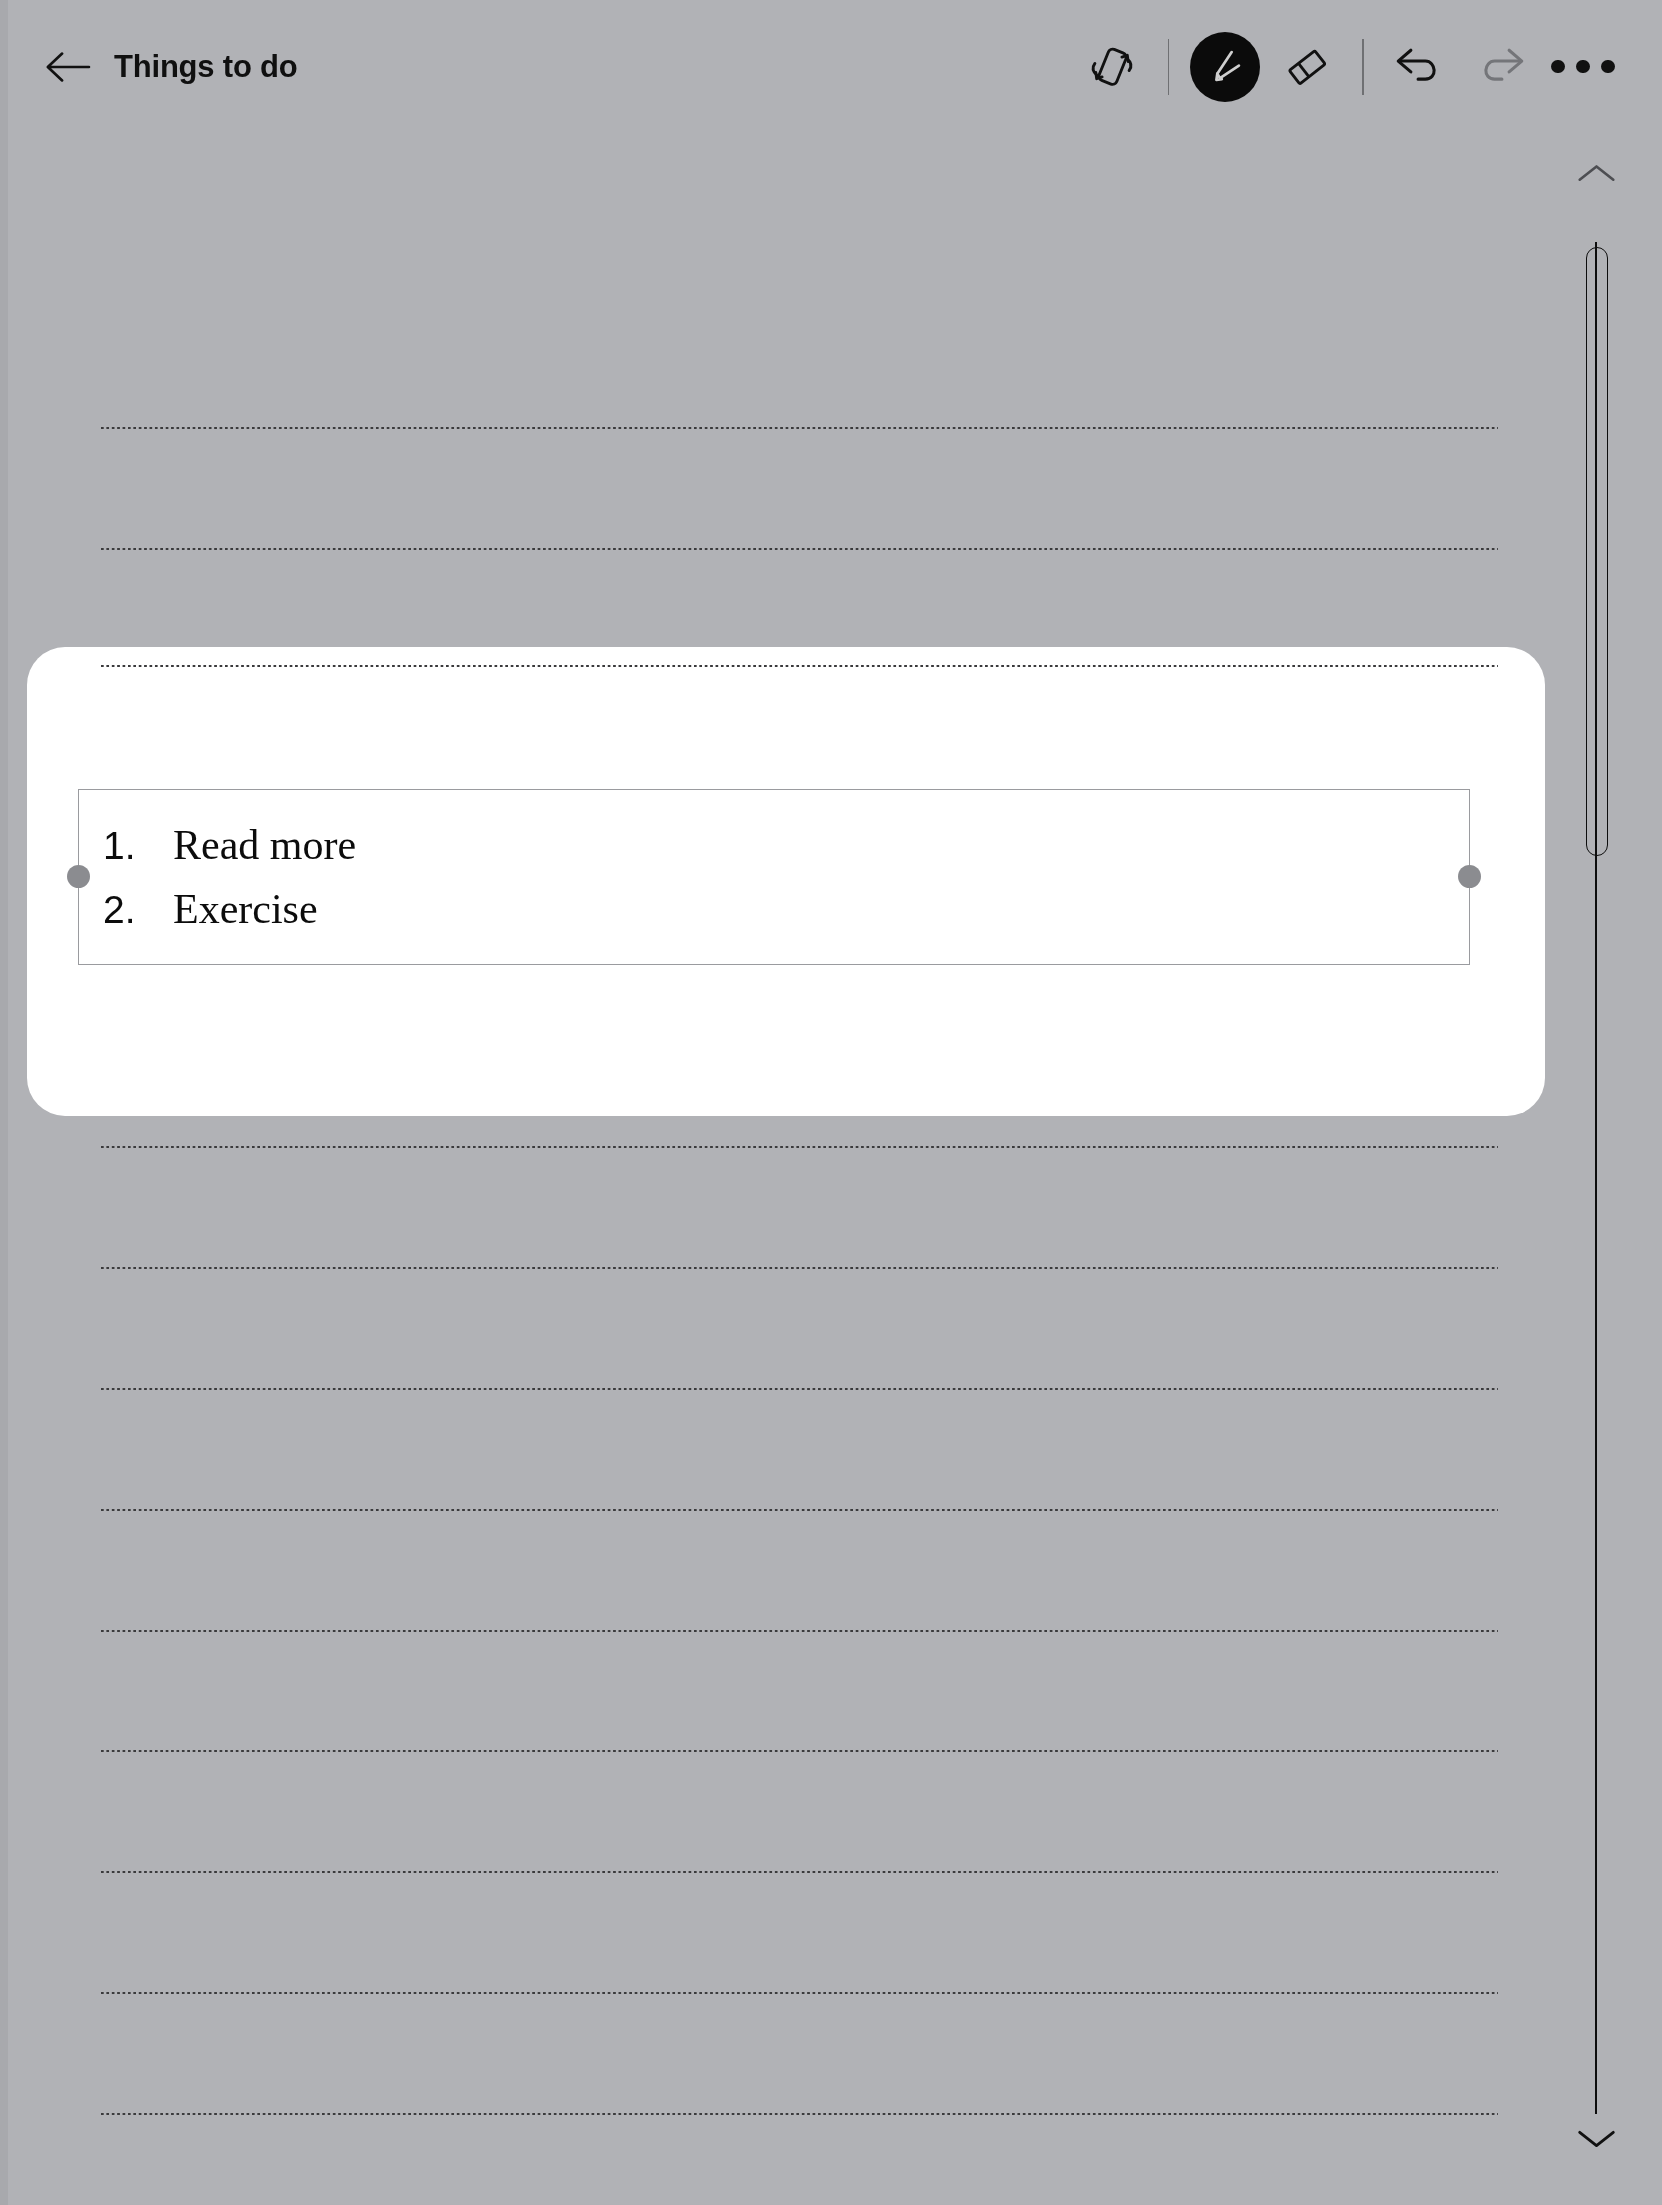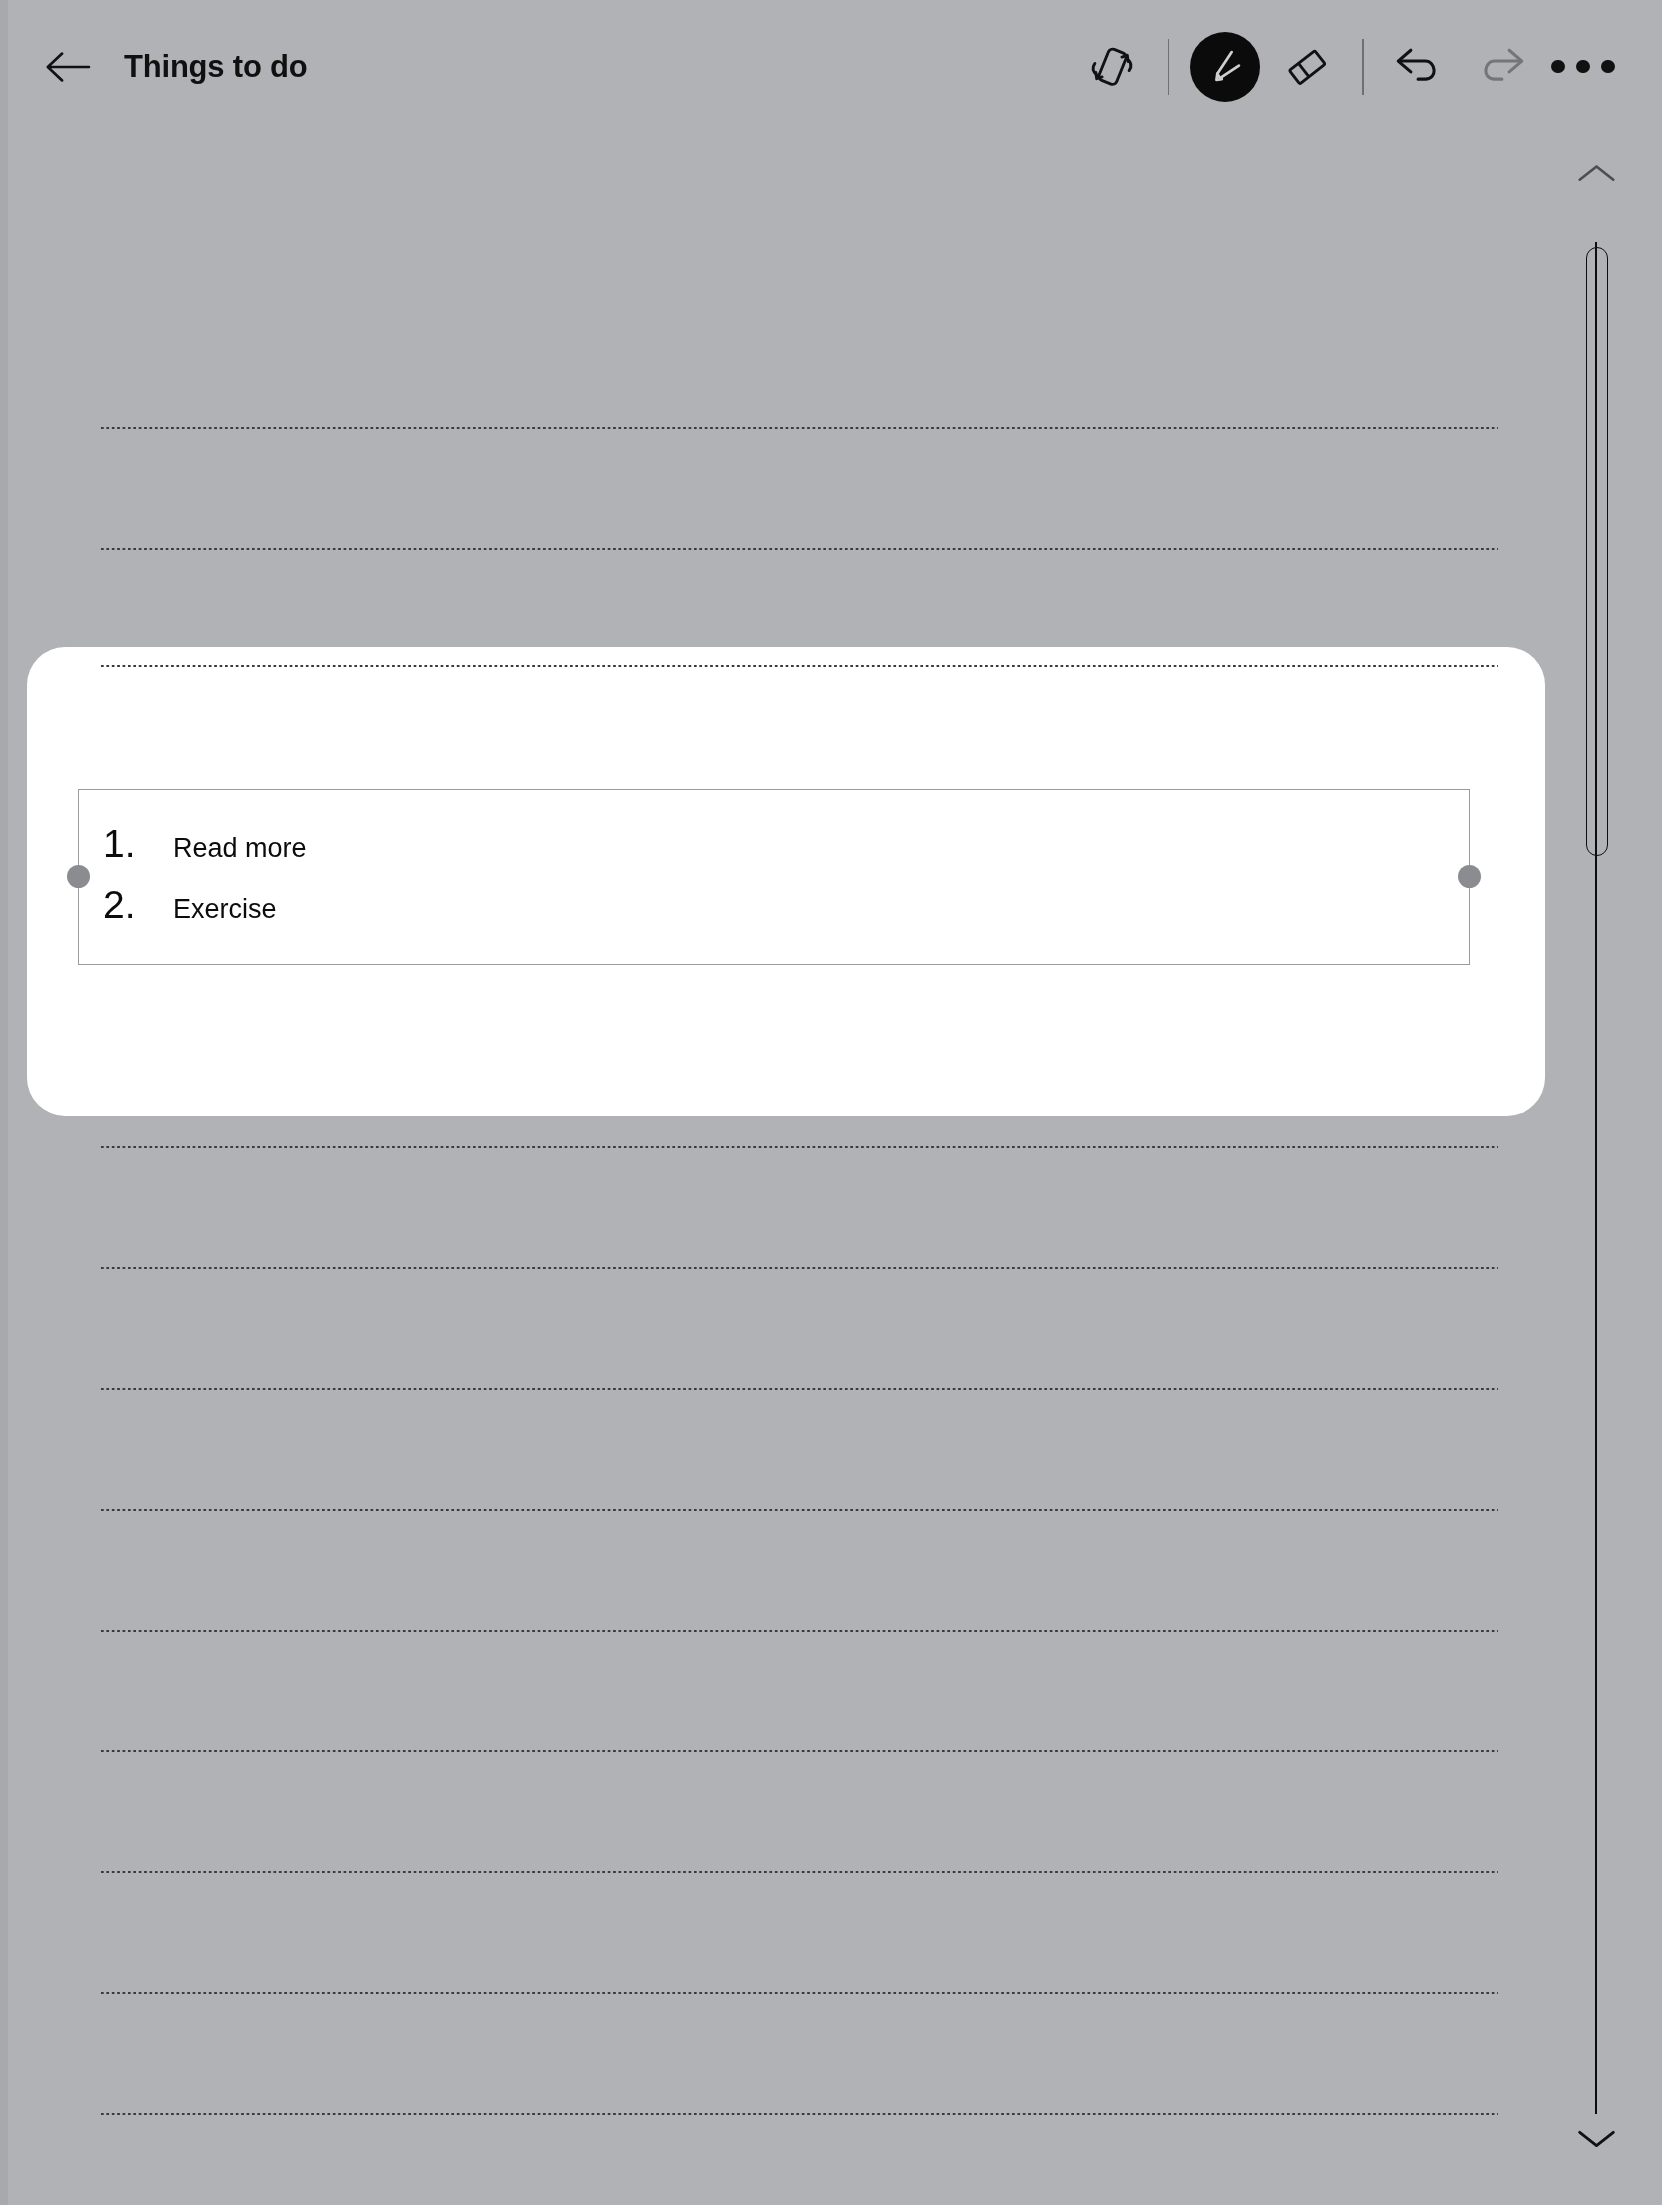--- a/index.html
+++ b/index.html
@@ -31,21 +31,21 @@
     left: 0; top: 0;
     width: 1662px;
     height: 133px;
     display: flex;
     align-items: center;
     z-index: 30;
   }
   .toolbar-left {
     display: flex;
     align-items: center;
-    gap: 31px;
+    gap: 21px;
     margin-left: 41px;
   }
   .back-arrow {
     width: 52px; height: 52px;
     display: flex; align-items: center; justify-content: center;
     cursor: pointer;
   }
   .doc-title {
     font-size: 31px;
     font-weight: bold;
@@ -154,21 +154,21 @@
     font-size: 39px;
     color: #0c0c0c;
     line-height: 1.0;
     margin-bottom: 21.5px;
   }
   .ol-num {
     width: 70px;
     flex: 0 0 70px;
     font-size: 39px;
   }
-  .ol-text { font-size: 27px; }
+  .ol-text { font-size: 42px; font-family: Liberation Serif, serif; }
 
   .handle {
     position: absolute;
     width: 23px; height: 23px;
     border-radius: 50%;
     background: #8b8c90;
     top: 50%;
     margin-top: -11.6px;
     cursor: ew-resize;
     z-index: 25;

